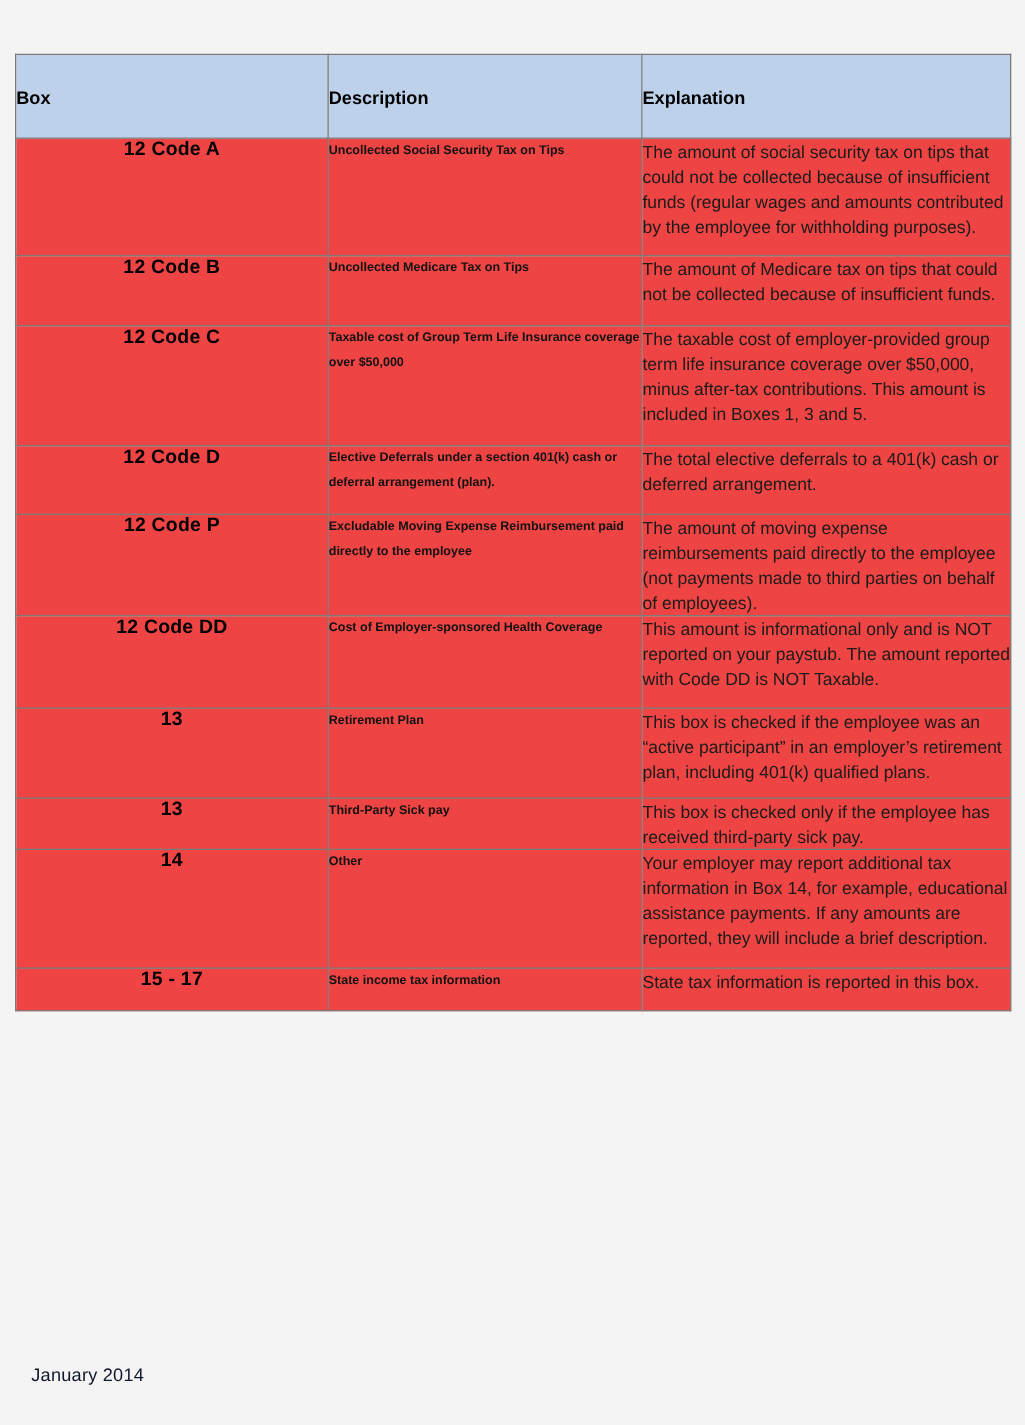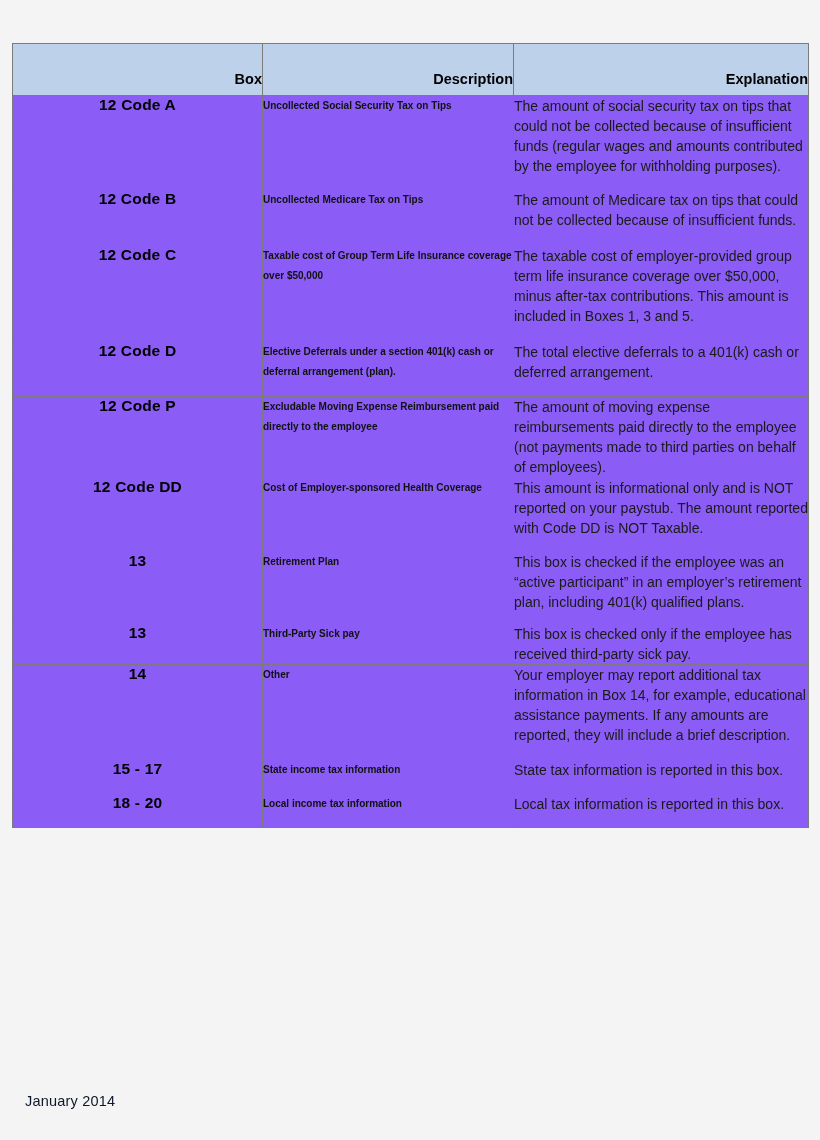--- a/index.html
+++ b/index.html
@@ -37,33 +37,33 @@
 
   #w2-table col.col-box { width: 250px; }
   #w2-table col.col-desc { width: 251px; }
   #w2-table col.col-exp { width: 295px; }
 
   #w2-table th,
   #w2-table td {
     border: 1px solid #7b7b7b;
     vertical-align: top;
     padding: 0;
-    background: #8b5cf6;
+    background: #ef4444;
   }
 
   
   #w2-table thead th {
     background: #bed1ea;
     height: 43px;
     vertical-align: bottom;
-    text-align: right;
+    text-align: left;
     font-weight: bold;
     font-size: 14.5px;
     color: #000;
-    padding-bottom: 8px;
+    padding-bottom: 23px;
   }
 
   .cell-box {
     text-align: center;
     font-weight: bold;
     font-size: 15.5px;
     color: #000;
     padding: 7px 4px 6px 4px;
     letter-spacing: 0.2px;
   }
@@ -171,23 +171,18 @@
       <tr data-rowkey="14">
         <td class="cell-box">14</td>
         <td class="cell-desc">Other</td>
         <td class="cell-exp">Your employer may report additional tax information in Box 14, for example, educational assistance payments.  If any amounts are reported, they will include a brief description.</td>
       </tr>
       <tr data-rowkey="15">
         <td class="cell-box">15 - 17</td>
         <td class="cell-desc">State income tax information</td>
         <td class="cell-exp">State tax information is reported in this box.</td>
       </tr>
-      <tr data-rowkey="18">
-        <td class="cell-box">18 - 20</td>
-        <td class="cell-desc">Local income tax information</td>
-        <td class="cell-exp">Local tax information is reported in this box.</td>
-      </tr>
     </tbody>
   </table>
 
   <div id="footer-date">January 2014</div>
 
 </div>
 
 </body></html>

